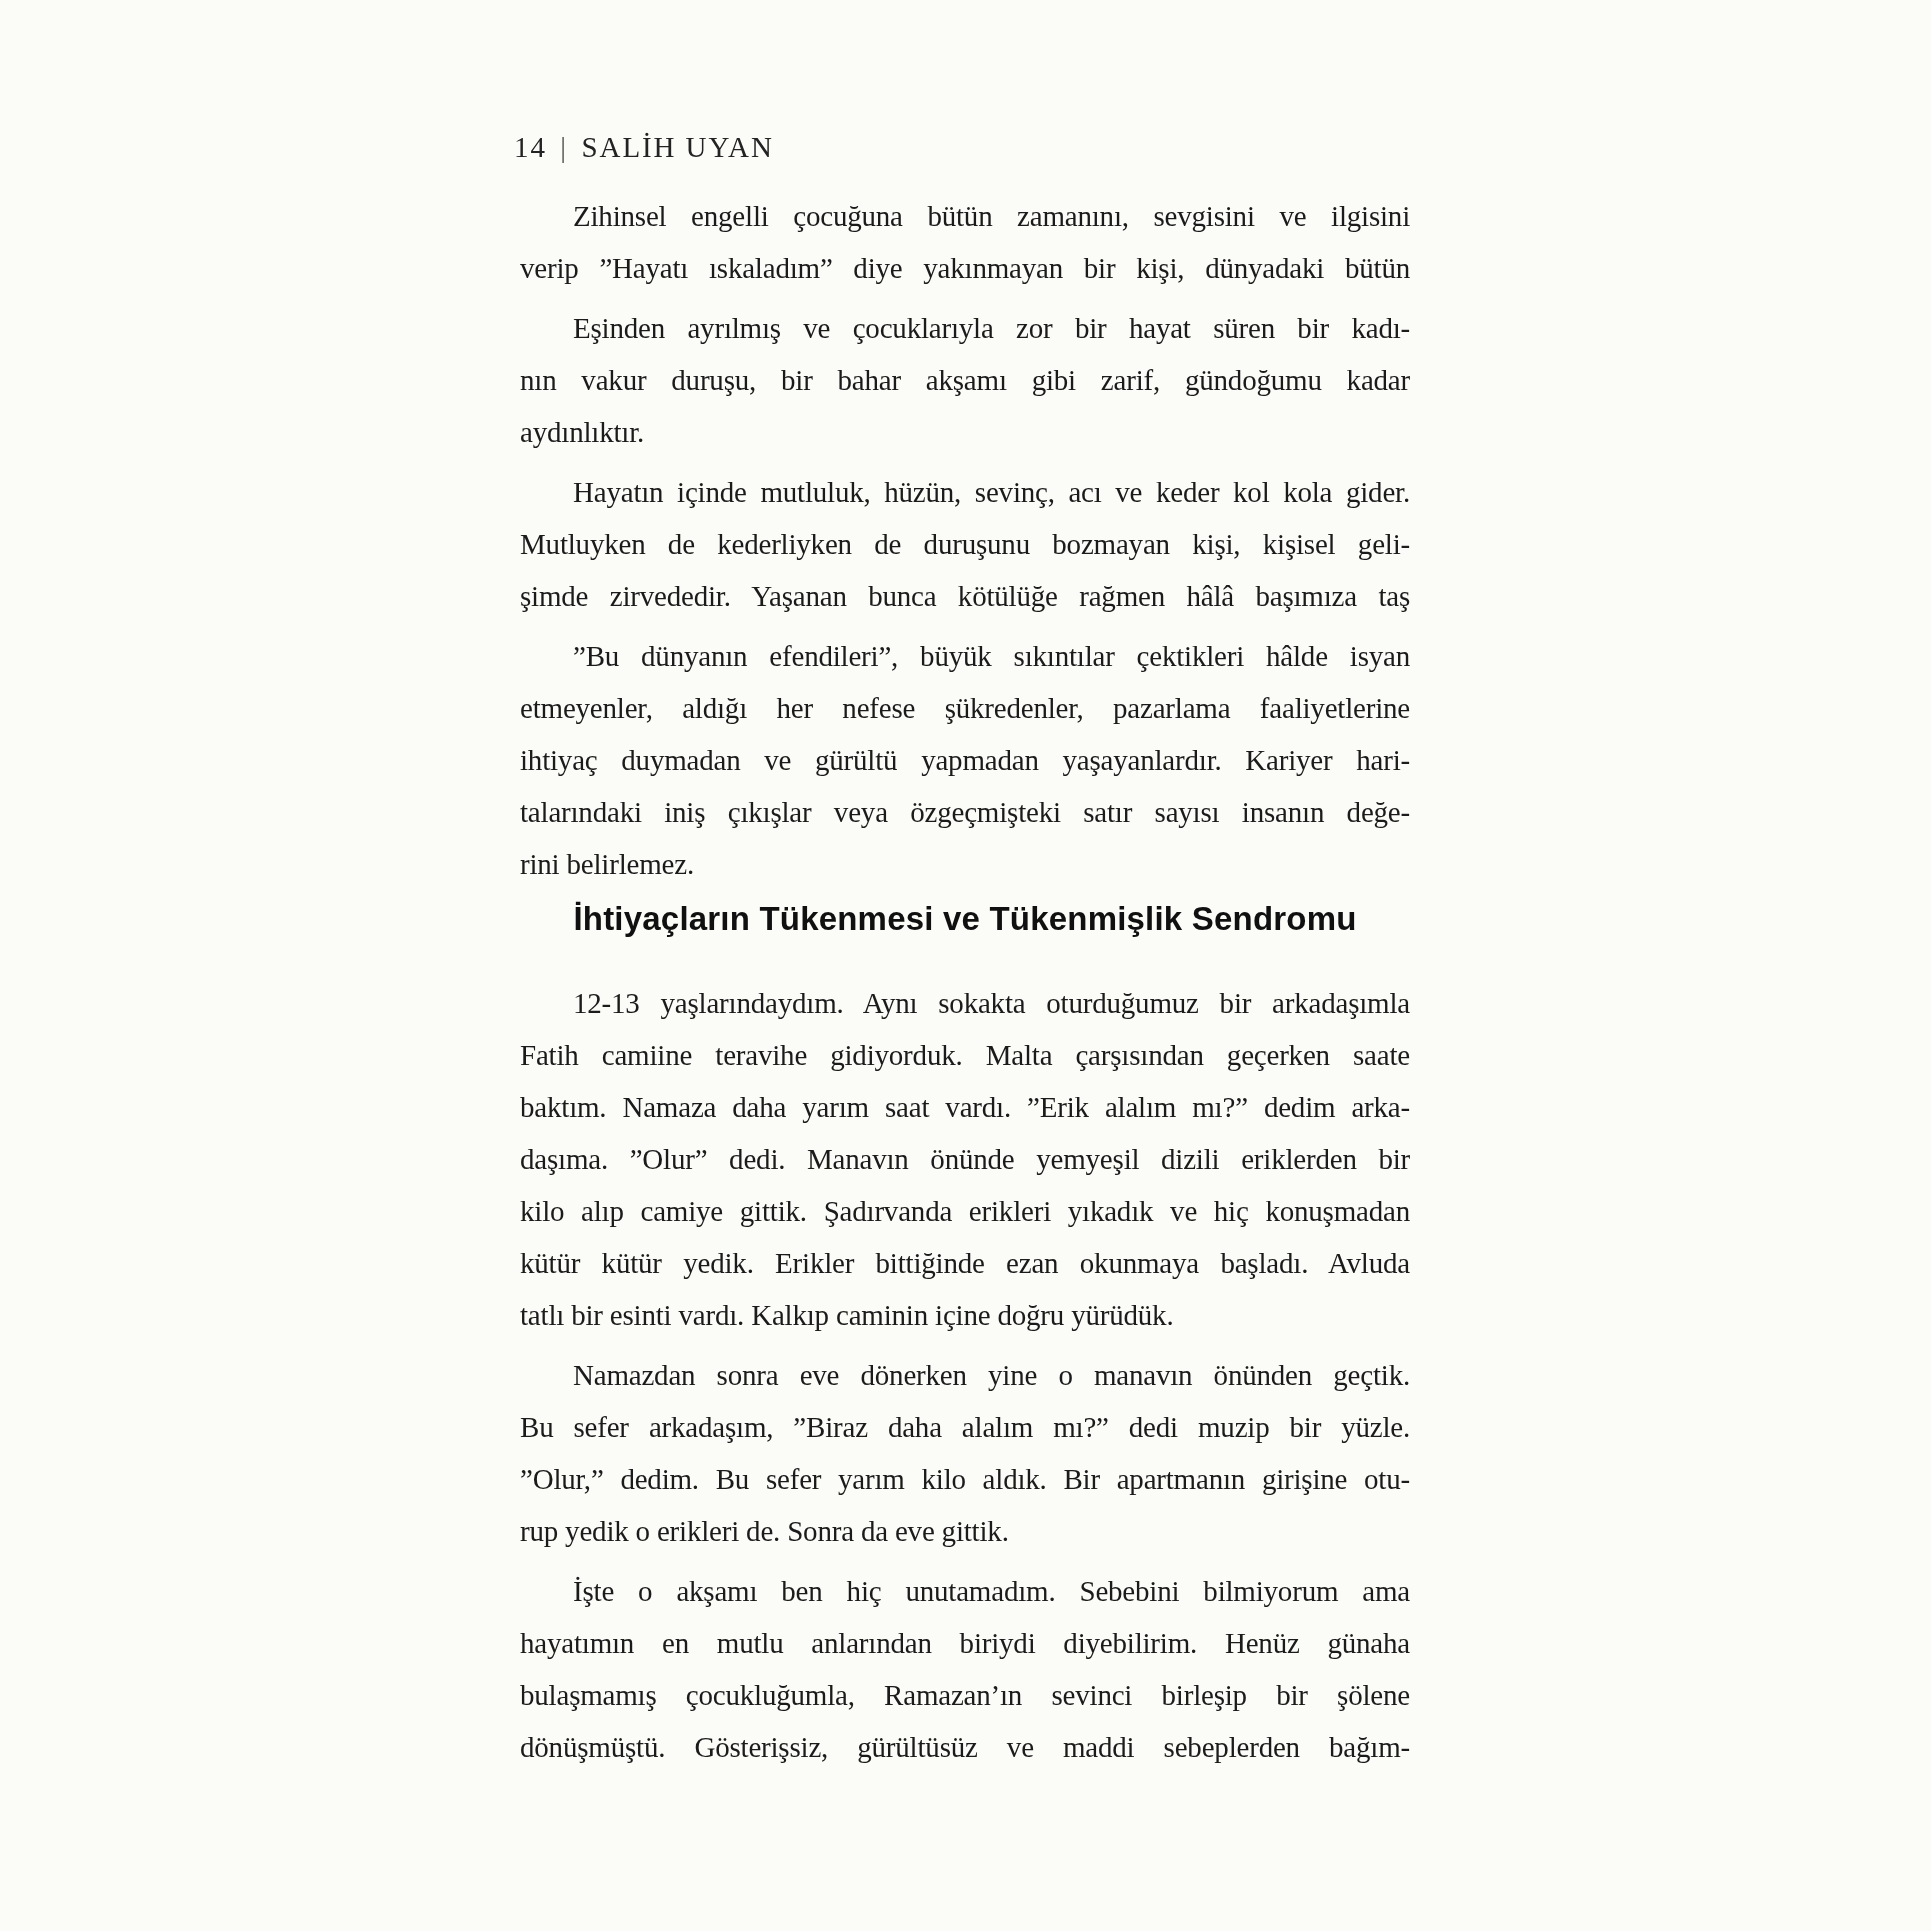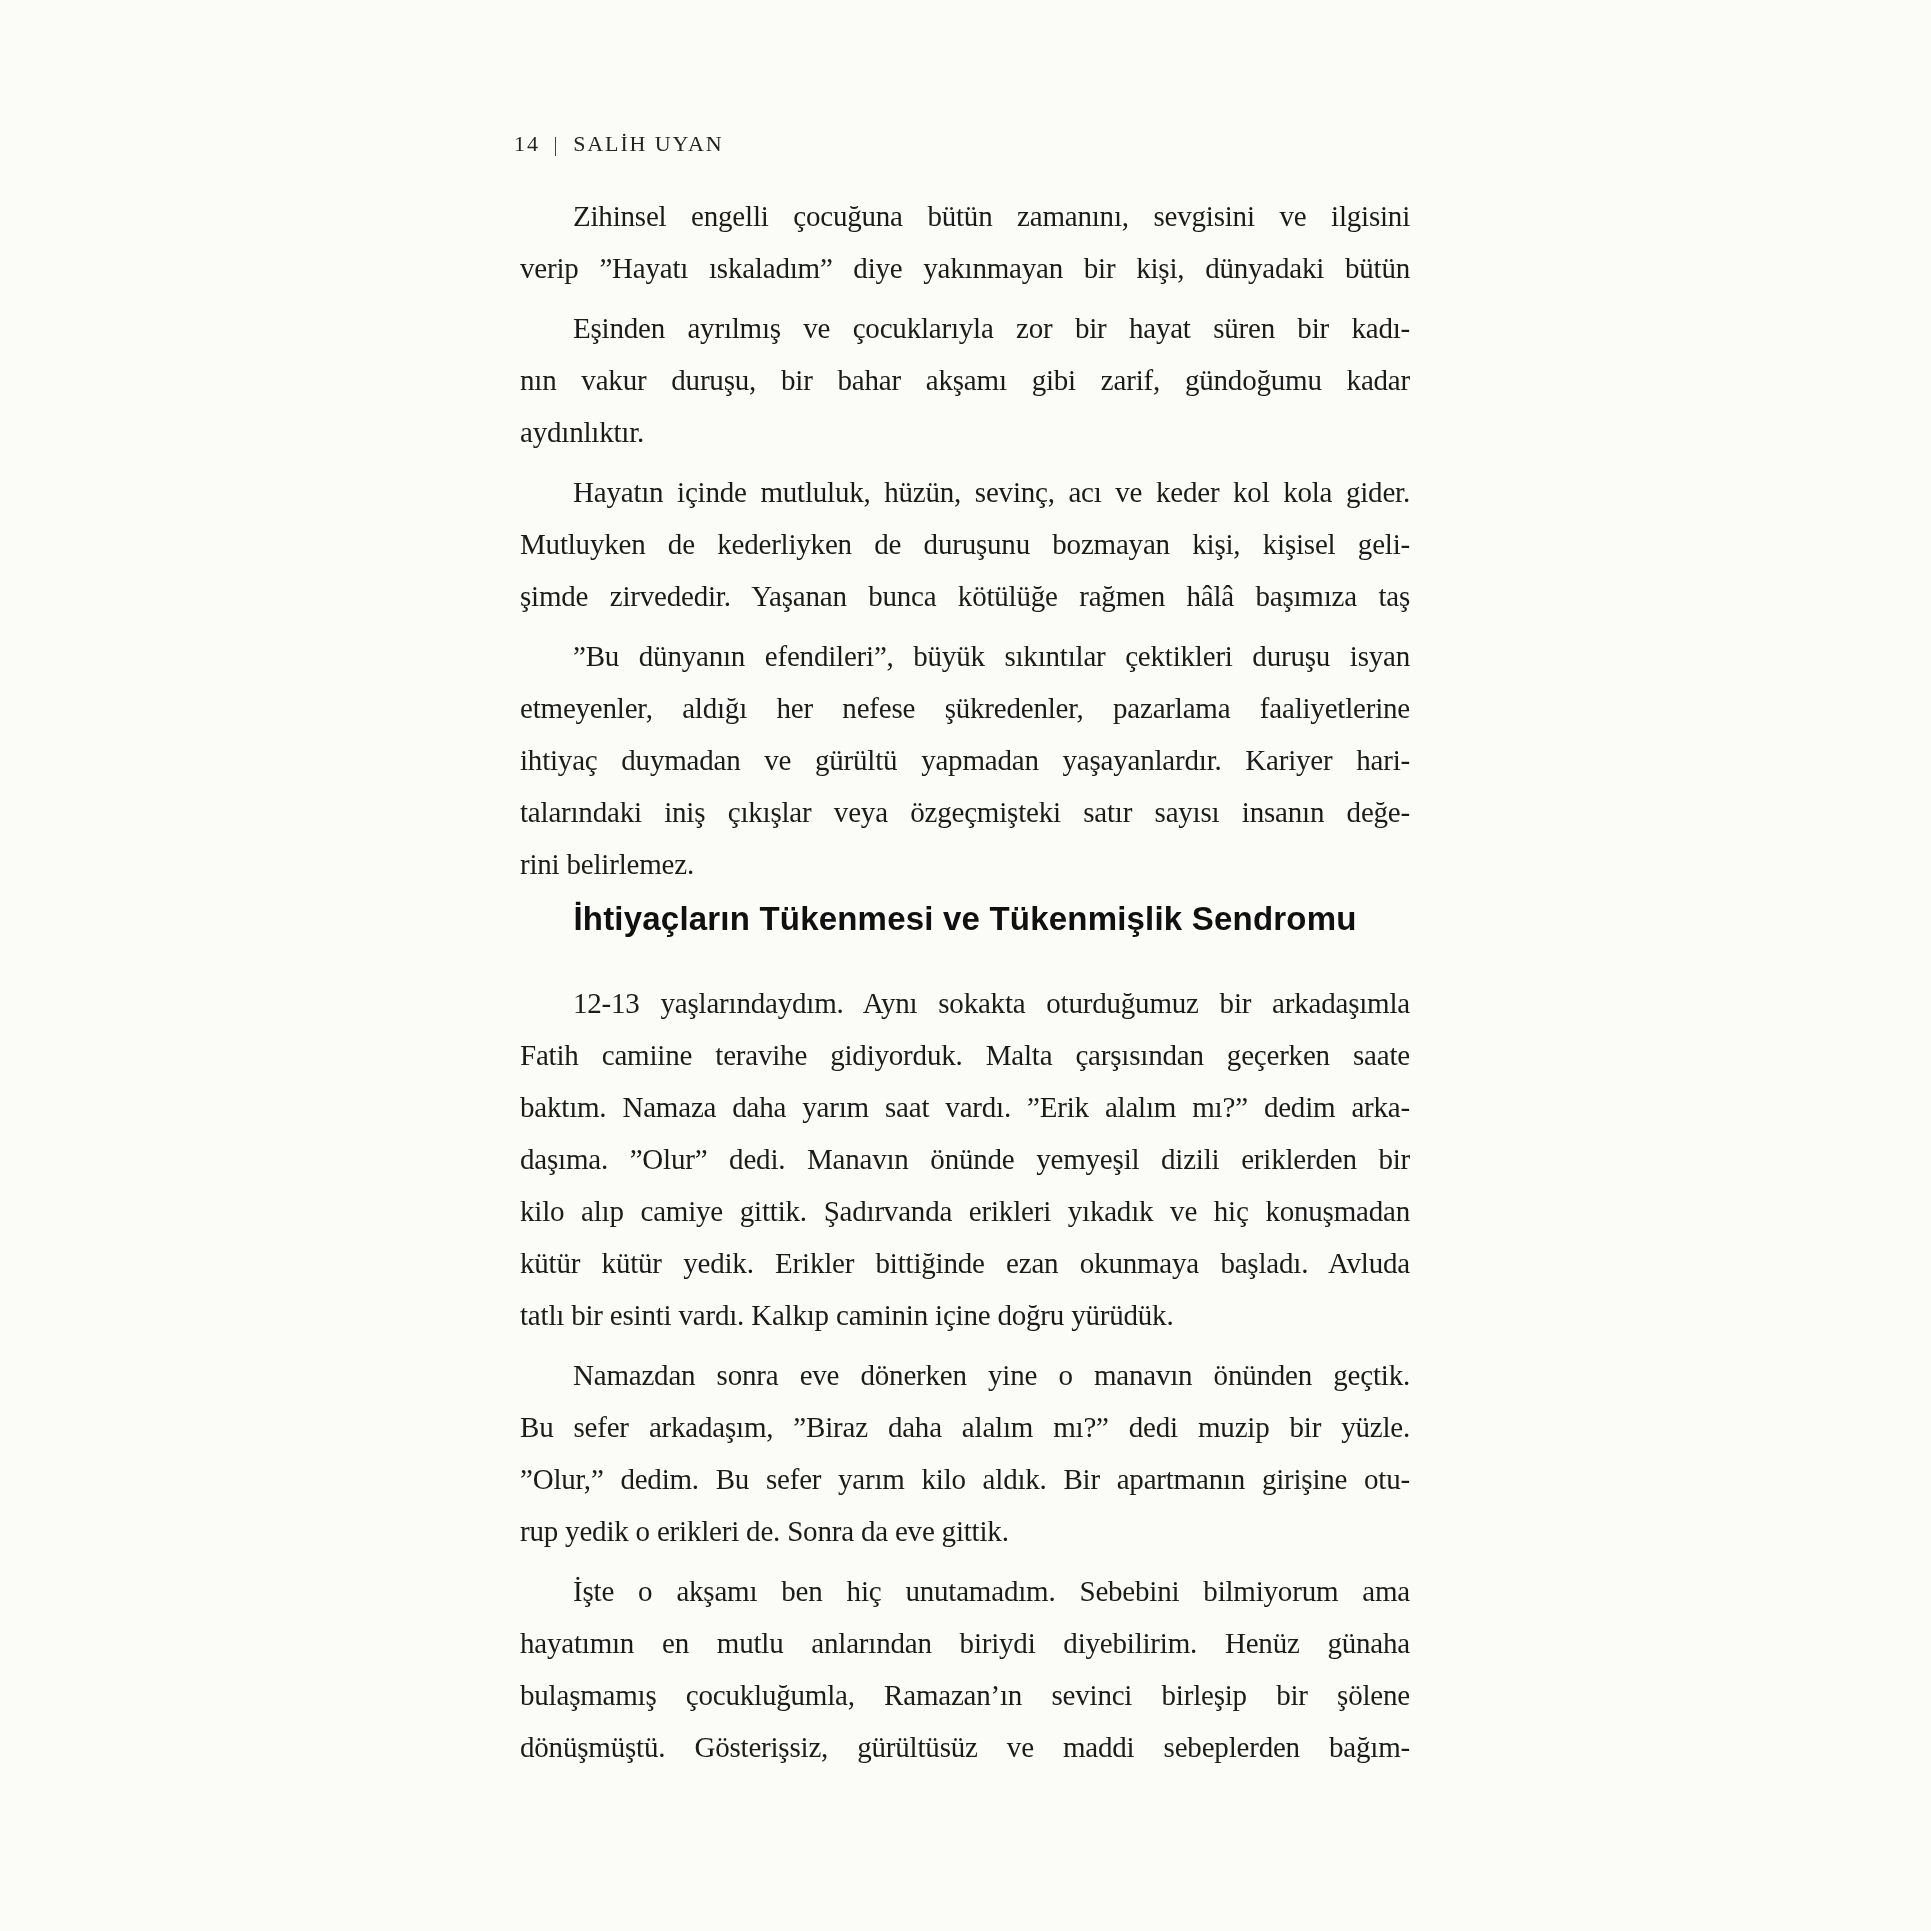--- a/index.html
+++ b/index.html
@@ -10,21 +10,21 @@
   }
   .page{
     position:relative;
     width:1931px;height:1931px;
     overflow:hidden;
   }
   
   .runhead{
     position:absolute;
     left:514px;top:131px;
-    font-size:22px;
+    font-size:29px;
     letter-spacing:1.9px;
     color:#232323;
     white-space:nowrap;
   }
   .runhead .sep{
     display:inline-block;
     margin:0 13.5px;
     font-weight:400;
     transform:scaleX(.8);
     color:#2a2a2a;
@@ -80,21 +80,21 @@
         <div class="line indent"><span>Eşinden ayrılmış ve çocuklarıyla zor bir hayat süren bir kadı-</span></div>
         <div class="line"><span>nın vakur duruşu, bir bahar akşamı gibi zarif, gündoğumu kadar</span></div>
         <div class="line last"><span>aydınlıktır.</span></div>
       </div>
     <div class="para">
         <div class="line indent"><span>Hayatın içinde mutluluk, hüzün, sevinç, acı ve keder kol kola gider.</span></div>
         <div class="line"><span>Mutluyken de kederliyken de duruşunu bozmayan kişi, kişisel geli-</span></div>
         <div class="line"><span>şimde zirvededir. Yaşanan bunca kötülüğe rağmen hâlâ başımıza taş</span></div>
       </div>
     <div class="para">
-        <div class="line indent"><span>”Bu dünyanın efendileri”, büyük sıkıntılar çektikleri duruşu isyan</span></div>
+        <div class="line indent"><span>”Bu dünyanın efendileri”, büyük sıkıntılar çektikleri hâlde isyan</span></div>
         <div class="line"><span>etmeyenler, aldığı her nefese şükredenler, pazarlama faaliyetlerine</span></div>
         <div class="line"><span>ihtiyaç duymadan ve gürültü yapmadan yaşayanlardır. Kariyer hari-</span></div>
         <div class="line"><span>talarındaki iniş çıkışlar veya özgeçmişteki satır sayısı insanın değe-</span></div>
         <div class="line last"><span>rini belirlemez.</span></div>
       </div>
 
     <h2 class="heading">İhtiyaçların Tükenmesi ve Tükenmişlik Sendromu</h2>
 
     <div class="para">
         <div class="line indent"><span>12-13 yaşlarındaydım. Aynı sokakta oturduğumuz bir arkadaşımla</span></div>

